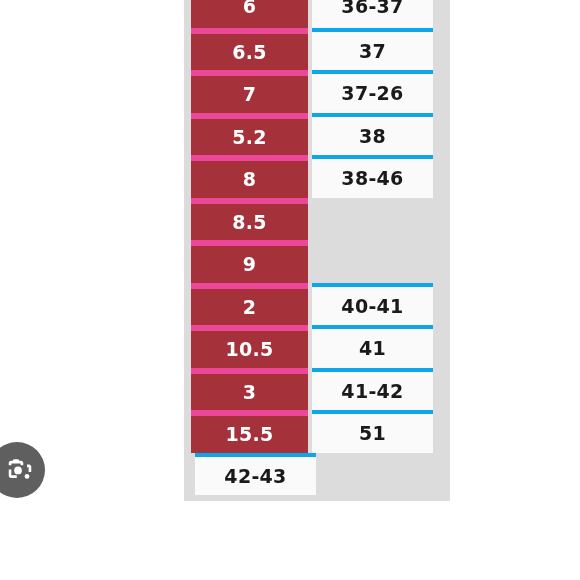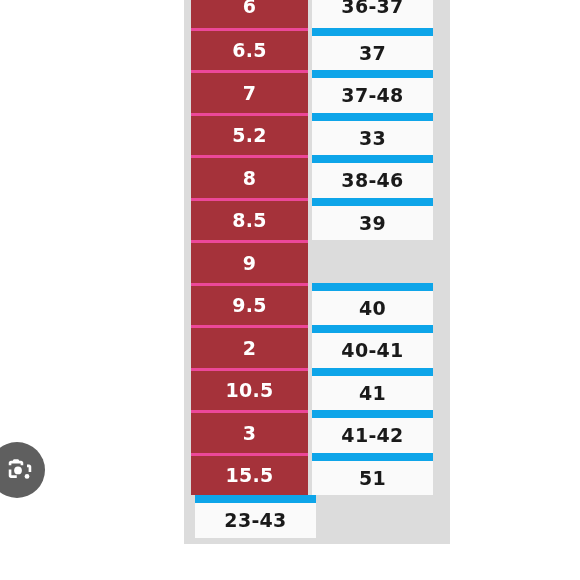--- a/index.html
+++ b/index.html
@@ -45,36 +45,36 @@
   }
 
   
   .cell-us {
     width: 117px;
     background: #a5323a;
     color: #ffffff;
     font-size: 19px;
     font-weight: bold;
     letter-spacing: 0.3px;
-    border-top: 3px solid #ec4899;
+    border-top: 6px solid #ec4899;
   }
   .size-row:first-child .cell-us {
     border-top: none;
   }
 
   
   .cell-eu {
     width: 121px;
     margin-left: 4px;
     background: #fafafa;
     color: #1a1a1a;
     font-size: 19px;
     font-weight: bold;
     letter-spacing: 0.3px;
-    border-top: 8px solid #0ea5e9;
+    border-top: 4px solid #0ea5e9;
   }
   .size-row:first-child .cell-eu {
     border-top: none;
   }
 
   
   #lens-button {
     position: absolute;
     left: -11px;
     top: 442px;
@@ -100,59 +100,54 @@
       <div class="size-row">
         <div class="cell cell-us">6</div>
         <div class="cell cell-eu">36-37</div>
       </div>
       <div class="size-row">
         <div class="cell cell-us">6.5</div>
         <div class="cell cell-eu">37</div>
       </div>
       <div class="size-row">
         <div class="cell cell-us">7</div>
-        <div class="cell cell-eu">37-48</div>
+        <div class="cell cell-eu">37-26</div>
       </div>
       <div class="size-row">
         <div class="cell cell-us">5.2</div>
-        <div class="cell cell-eu">33</div>
+        <div class="cell cell-eu">38</div>
       </div>
       <div class="size-row">
         <div class="cell cell-us">8</div>
         <div class="cell cell-eu">38-46</div>
       </div>
       <div class="size-row">
         <div class="cell cell-us">8.5</div>
-        <div class="cell cell-eu">39</div>
       </div>
       <div class="size-row">
         <div class="cell cell-us">9</div>
-      </div>
-      <div class="size-row">
-        <div class="cell cell-us">9.5</div>
-        <div class="cell cell-eu">40</div>
       </div>
       <div class="size-row">
         <div class="cell cell-us">2</div>
         <div class="cell cell-eu">40-41</div>
       </div>
       <div class="size-row">
         <div class="cell cell-us">10.5</div>
         <div class="cell cell-eu">41</div>
       </div>
       <div class="size-row">
         <div class="cell cell-us">3</div>
         <div class="cell cell-eu">41-42</div>
       </div>
       <div class="size-row">
         <div class="cell cell-us">15.5</div>
         <div class="cell cell-eu">51</div>
       </div>
       <div class="size-row">
-        <div class="cell cell-eu">23-43</div>
+        <div class="cell cell-eu">42-43</div>
       </div>
     </div>
 </div>
 
 <div id="lens-button">
   <span>
     <svg width="30" height="30" viewBox="0 0 24 24" aria-hidden="true">
       <g fill="#ffffff">
 
         <path d="M3 8.2V6.4c0-1 .8-1.8 1.8-1.8h1.3l.9-1.2h3.6l.9 1.2h1.3c1 0 1.8.8 1.8 1.8v1.8h-2.1V6.7H5.1v1.5H3z"></path>

